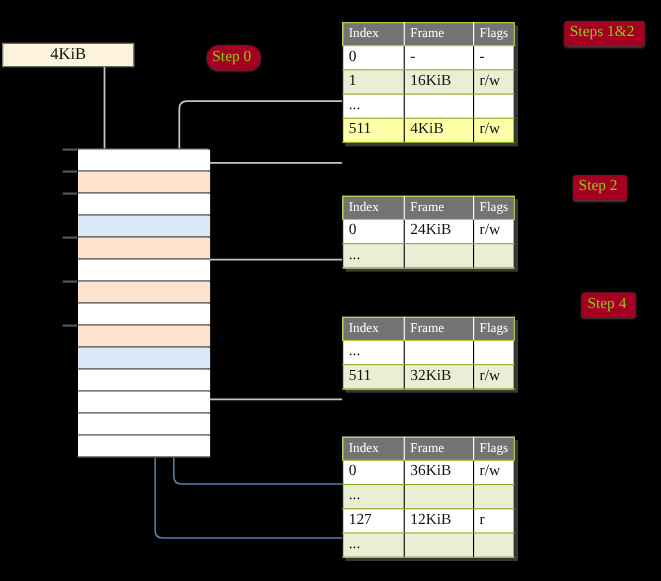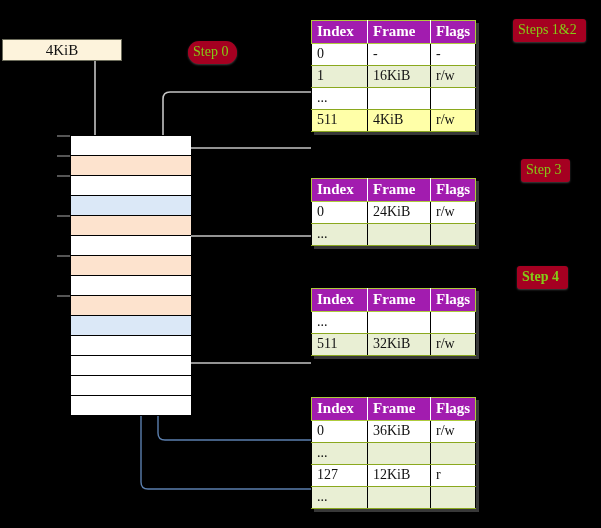--- a/index.html
+++ b/index.html
@@ -87,26 +87,26 @@
   .pt th, .pt td {
     border: 1px solid #8aa81e;
     padding: 2px 5px 3px 5px;
     text-align: left;
     height: 19px;
     box-sizing: border-box;
     color: #111111;
     vertical-align: middle;
   }
   .pt th {
-    background: #a21caf;
+    background: #737373;
     color: #ffffff;
-    font-weight: bold;
+    font-weight: normal;
     border-color: #aecb3c;
     border-right-color: #ffffff;
-    font-size: 15px;
+    font-size: 12px;
   }
   .pt th:last-child { border-right-color: #aecb3c; }
   .pt td { border-color: #000000; border-top-color: #8aa81e; border-bottom-color: #8aa81e; }
   .pt tr.shade td { background: #e9efd4; }
   .pt tr.plain td { background: #ffffff; }
   .pt td.hl { background: #ffffa8 !important; }
   .col-idx   { width: 56px; }
   .col-frame { width: 63px; }
   .col-flags { width: 26px; }
 
@@ -157,23 +157,23 @@
     <span>4KiB</span>
   </div>
 
   <div class="badge" style="left:188px; top:41px;border-radius:11px;">
     <span>Step 0</span>
   </div>
   <div class="badge" style="left:513px; top:19px;">
     <span>Steps 1&amp;2</span>
   </div>
   <div class="badge" style="left:521px; top:159px;">
-    <span>Step 3</span>
-  </div>
-  <div class="badge" style="left:517px; top:266px;font-weight:bold;">
+    <span>Step 2</span>
+  </div>
+  <div class="badge" style="left:529px; top:266px;">
     <span>Step 4</span>
   </div>
 
   <div id="mem-column">
       <div class="mem-row white" style="top: 0px;"></div>
       <div class="mem-row orange" style="top: 20px;"></div>
       <div class="mem-row white" style="top: 40px;"></div>
       <div class="mem-row blue" style="top: 60px;"></div>
       <div class="mem-row orange" style="top: 80px;"></div>
       <div class="mem-row white" style="top: 100px;"></div>

